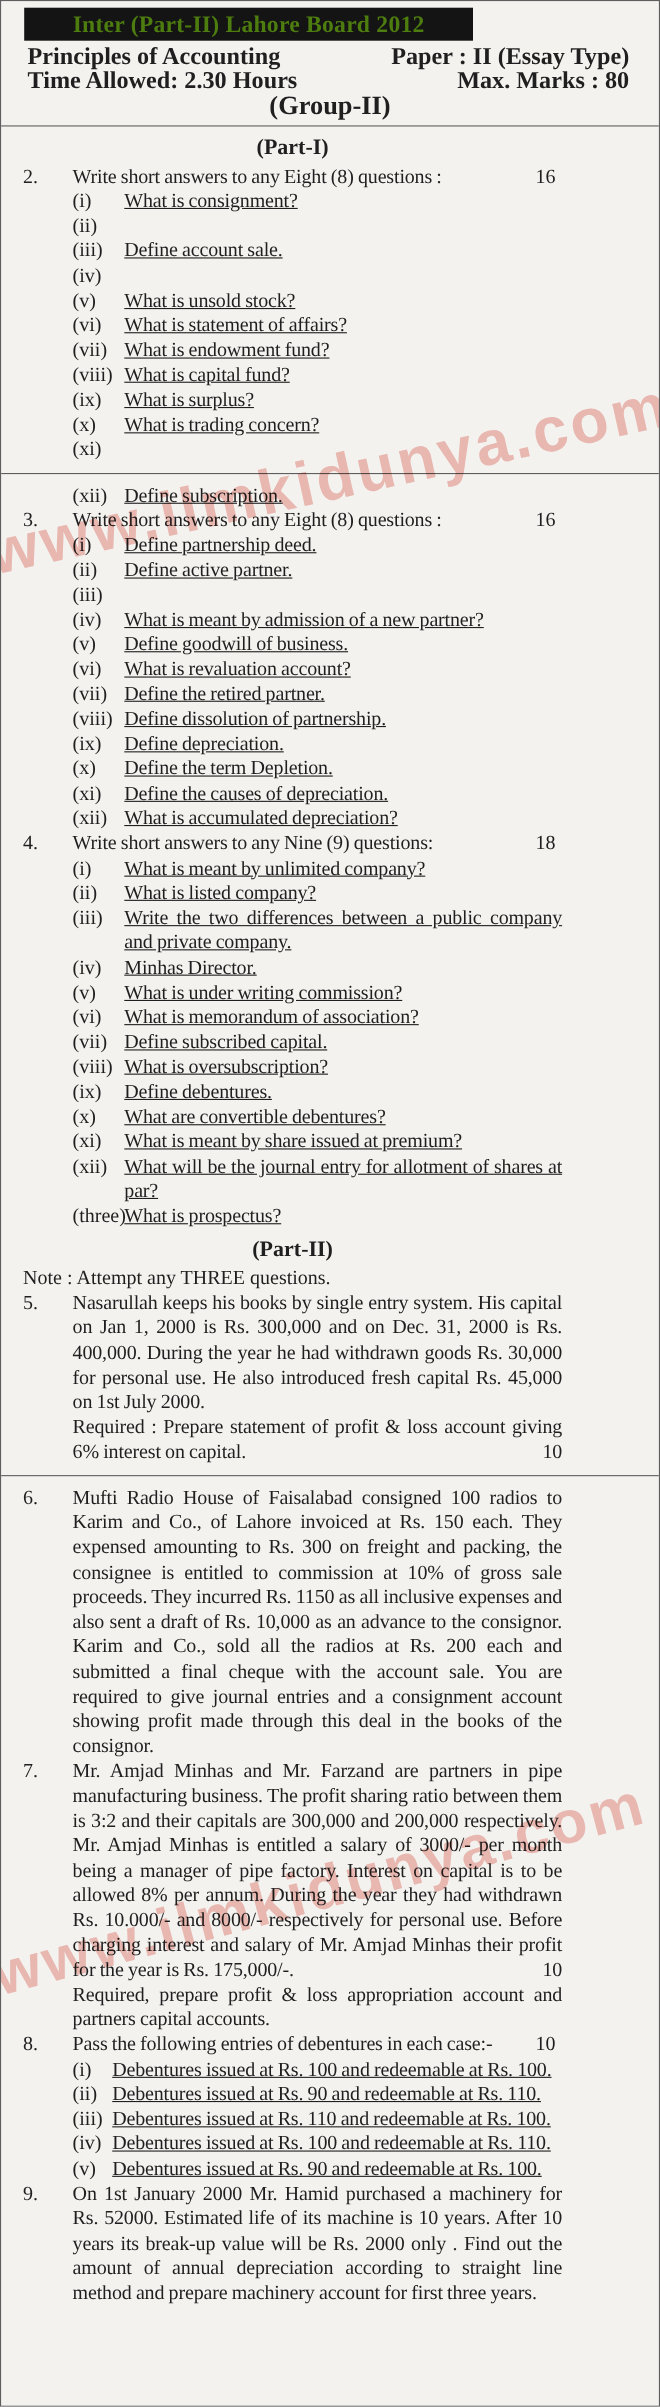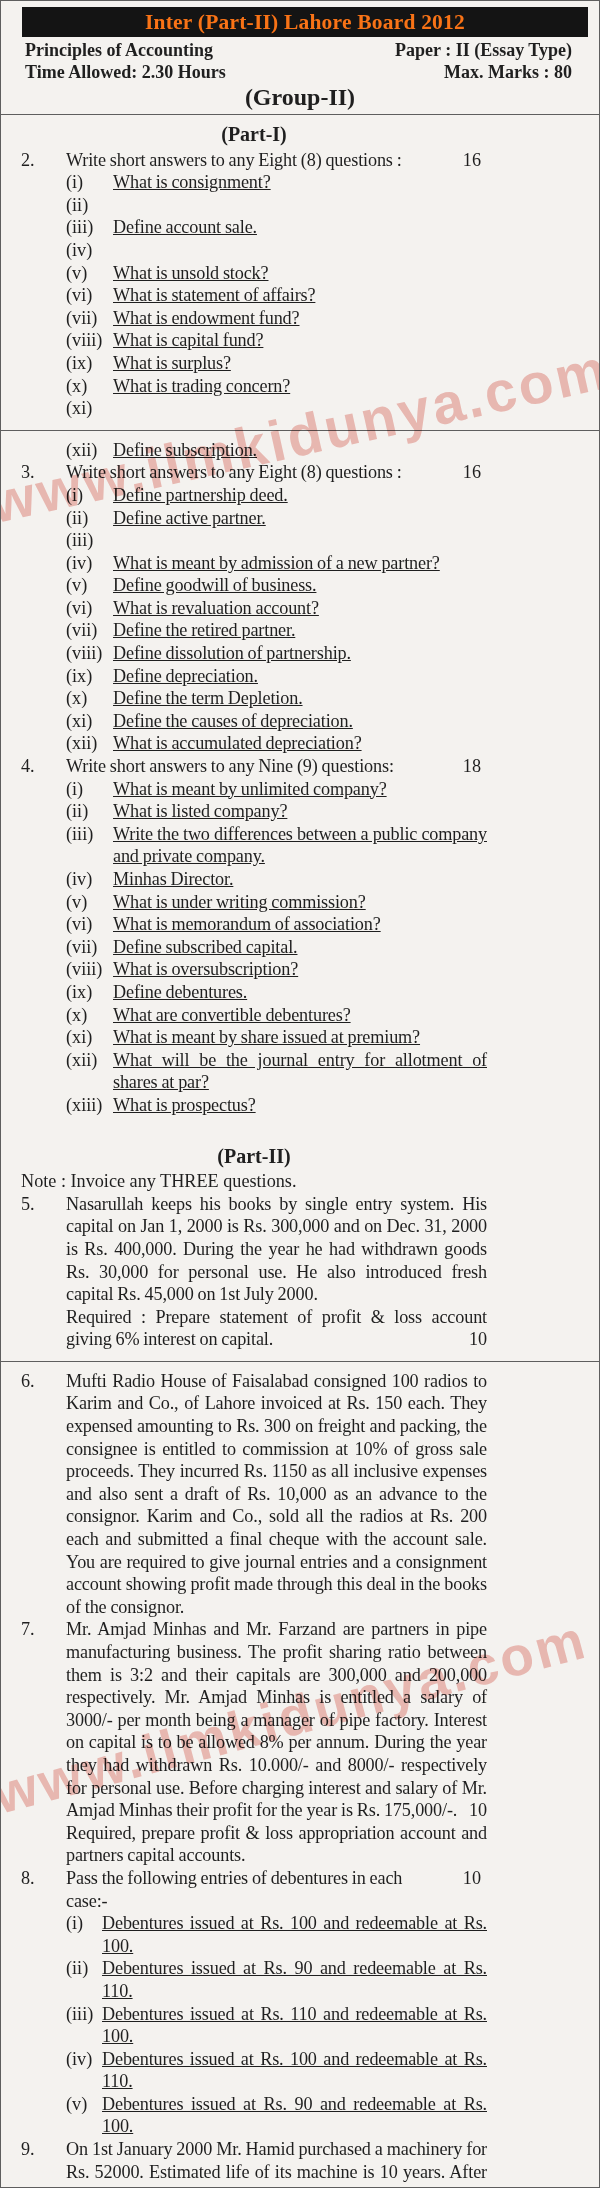--- a/index.html
+++ b/index.html
@@ -6,33 +6,33 @@
   .page {
     position:relative; width:600px; height:2188px; margin:0 auto;
     background:var(--paper,#f4f2ef);
     border:1.5px solid var(--border,#5e5e5e);
     box-sizing:border-box; overflow:hidden;
     font-family:"Liberation Serif", serif; color:#1f1f1f;
   }
   
   header { border-bottom:1.5px solid var(--border,#5e5e5e); padding-bottom:3px; }
   .titlebar {
-    margin:6px 0 3px 21px; width:566px; height:30px;
-    background:var(--title_bar,#141414); color:#f97316;
+    margin:6px 0 3px 21px; width:408px; height:30px;
+    background:var(--title_bar,#141414); color:#4d7c0f;
     font-weight:bold; font-size:21.5px; line-height:31px; text-align:center;
     letter-spacing:.2px;
   }
-  .meta { margin:1px 27px 0 24px; font-weight:bold; font-size:18px; line-height:21.5px; }
+  .meta { margin:1px 27px 0 24px; font-weight:bold; font-size:22px; line-height:21.5px; }
   .mrow { display:flex; justify-content:space-between; }
   .group { text-align:center; font-weight:bold; font-size:24px; margin-top:1px; }
   
-  .sec { padding:8px 112px 10px 20px; font-size:18.2px; line-height:22.6px; }
+  .sec { padding:8px 88px 10px 20px; font-size:18.2px; line-height:22.6px; }
   .sec-part1, .sec-middle { border-bottom:1.5px solid var(--border,#5e5e5e); }
   .heading { text-align:center; font-weight:bold; font-size:20px; margin:0 0 3px 0; }
-  .sec > .heading:not(:first-child) { margin-top:28px; }
+  .sec > .heading:not(:first-child) { margin-top:8px; }
   .note { margin:0; }
   .qrow { display:flex; }
   .qnum { flex:none; width:45px; }
   .qtext { flex:1; word-spacing:-.5px; letter-spacing:-.15px; }
   .marks { flex:none; width:42px; text-align:right; padding-right:6px; }
   .irow { display:flex; padding-left:45px; }
   .ilabel { flex:none; width:47px; }
   .ilabel.small { flex:none; width:36px; }
   .itext { flex:1; text-align:justify; word-spacing:-.5px; letter-spacing:-.15px;text-decoration:underline; }
   .pwrap { position:relative; margin-left:45px; }
@@ -222,25 +222,25 @@
         </div>
         <div class="irow">
           <span class="ilabel">(xi)</span>
           <span class="itext">What is meant by share issued at premium?</span>
         </div>
         <div class="irow">
           <span class="ilabel">(xii)</span>
           <span class="itext">What will be the journal entry for allotment of shares at par?</span>
         </div>
         <div class="irow">
-          <span class="ilabel">(xiii)</span>
+          <span class="ilabel">(three)</span>
           <span class="itext">What is prospectus?</span>
         </div>
         <div class="heading">(Part-II)</div>
-        <div class="note">Note : Invoice any THREE questions.</div>
+        <div class="note">Note : Attempt any THREE questions.</div>
         <div class="pwrap">
           <span class="qnum">5.</span>
           <p class="para"><span class="ptext">Nasarullah keeps his books by single entry system. His capital on Jan 1, 2000 is Rs. 300,000 and on Dec. 31, 2000 is Rs. 400,000. During the year he had withdrawn goods Rs. 30,000 for personal use. He also introduced fresh capital Rs. 45,000 on 1st July 2000.</span></p>
         </div>
         <div class="pwrap">
           <p class="para"><span class="ptext">Required : Prepare statement of profit &amp; loss account giving 6% interest on capital.</span><span class="marks-end">10</span></p>
         </div>
       </section>
       <section class="sec sec-bottom">
         <div class="pwrap">

